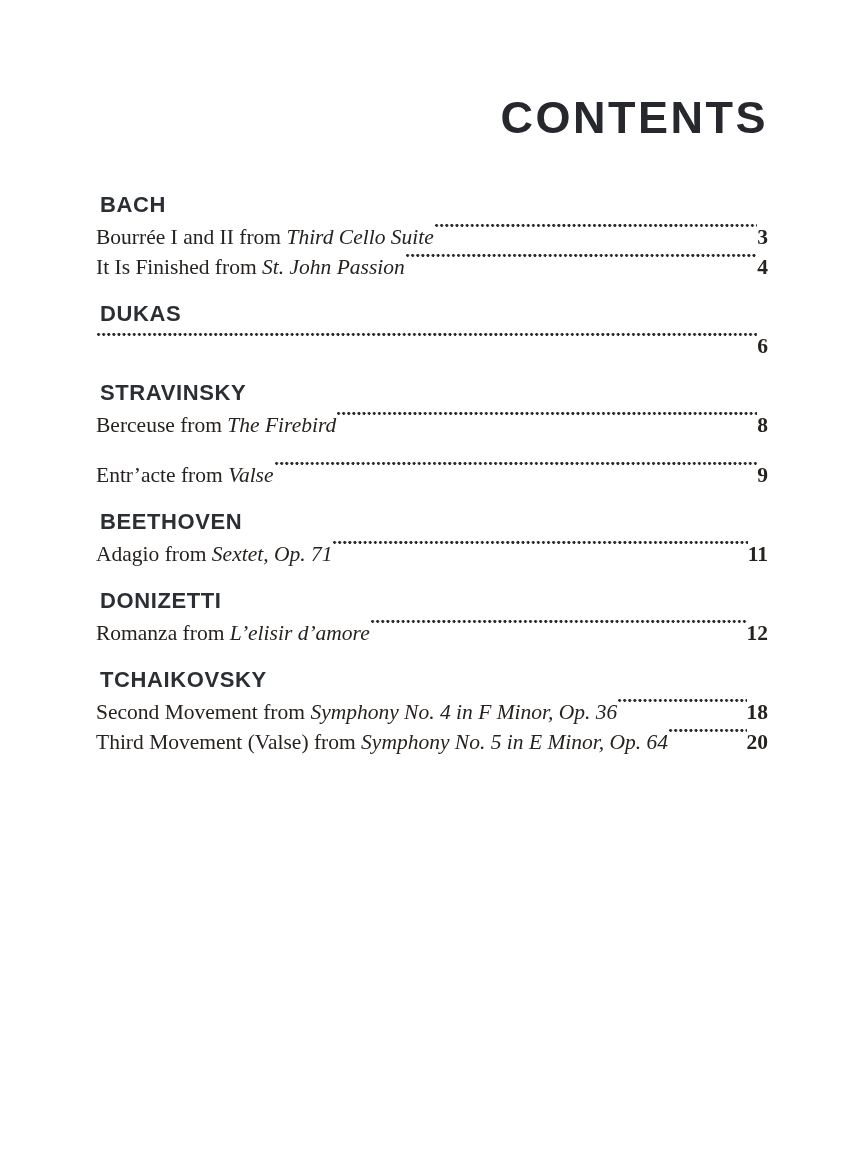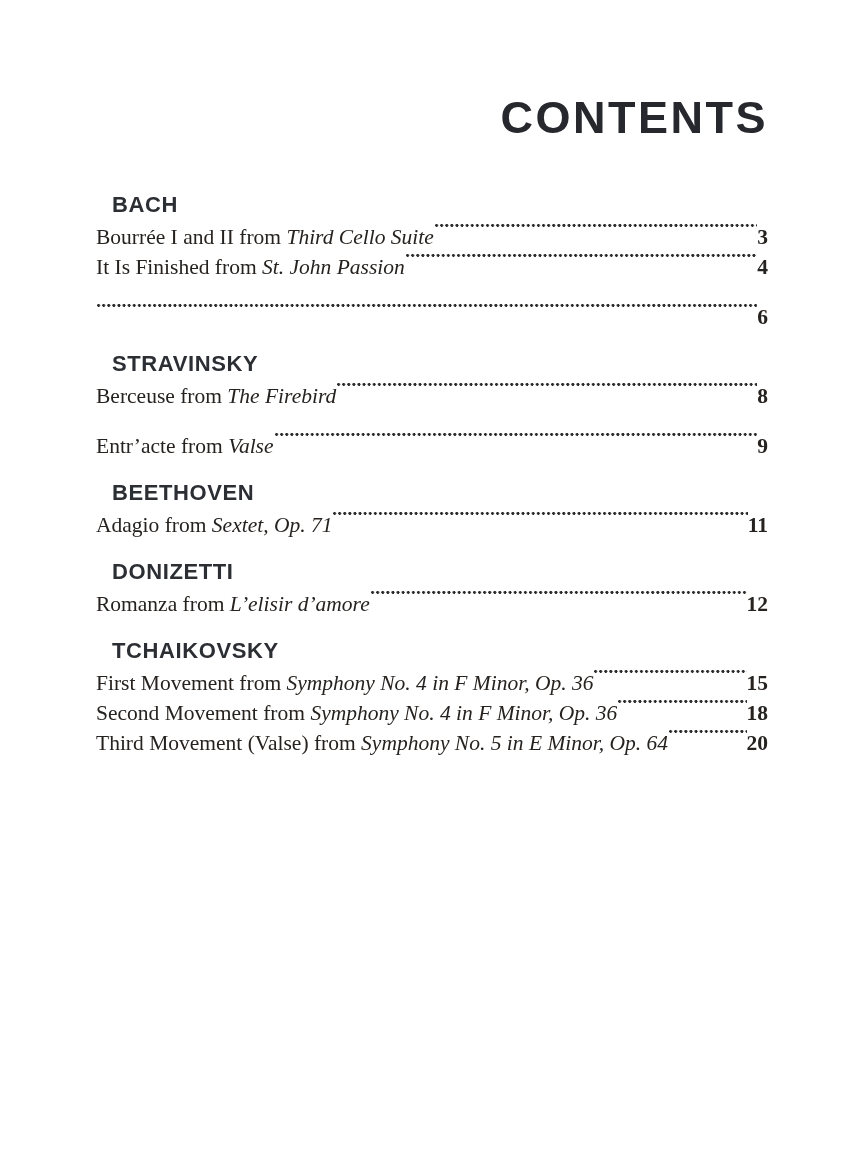--- a/index.html
+++ b/index.html
@@ -25,21 +25,21 @@
     text-align:right;
     font-family:"Liberation Sans",sans-serif;
     font-weight:700;
     font-size:45px;
     line-height:46px;
     letter-spacing:2.5px;
     color:var(--title);
   }
   .sec{margin:0 0 20px 0;}
   .composer{
-    margin:0 0 5px 16px;
+    margin:0 0 5px 4px;
     font-family:"Liberation Sans",sans-serif;
     font-weight:700;
     font-size:22px;
     line-height:24px;
     letter-spacing:0.6px;
     color:var(--heading);
   }
   .entry{
     display:flex;
     align-items:flex-start;
@@ -78,20 +78,21 @@
           <span class="leader"></span>
           <span class="pnum">3</span>
         </div>
         <div class="entry">
           <span class="etext"><span>It Is Finished from </span><span class="it">St. John Passion</span></span>
           <span class="leader"></span>
           <span class="pnum">4</span>
         </div>
       </section>
       <section class="sec">
+        <h2 class="composer">DUKAS</h2>
         <div class="entry">
           <span class="leader"></span>
           <span class="pnum">6</span>
         </div>
       </section>
       <section class="sec">
         <h2 class="composer">STRAVINSKY</h2>
         <div class="entry">
           <span class="etext"><span>Berceuse from </span><span class="it">The Firebird</span></span>
           <span class="leader"></span>
@@ -117,25 +118,20 @@
         <h2 class="composer">DONIZETTI</h2>
         <div class="entry">
           <span class="etext"><span>Romanza from </span><span class="it">L’elisir d’amore</span></span>
           <span class="leader"></span>
           <span class="pnum">12</span>
         </div>
       </section>
       <section class="sec">
         <h2 class="composer">TCHAIKOVSKY</h2>
         <div class="entry">
-          <span class="etext"><span>First Movement from </span><span class="it">Symphony No. 4 in F Minor, Op. 36</span></span>
-          <span class="leader"></span>
-          <span class="pnum">15</span>
-        </div>
-        <div class="entry">
           <span class="etext"><span>Second Movement from </span><span class="it">Symphony No. 4 in F Minor, Op. 36</span></span>
           <span class="leader"></span>
           <span class="pnum">18</span>
         </div>
         <div class="entry">
           <span class="etext"><span>Third Movement (Valse) from </span><span class="it">Symphony No. 5 in E Minor, Op. 64</span></span>
           <span class="leader"></span>
           <span class="pnum">20</span>
         </div>
       </section>

